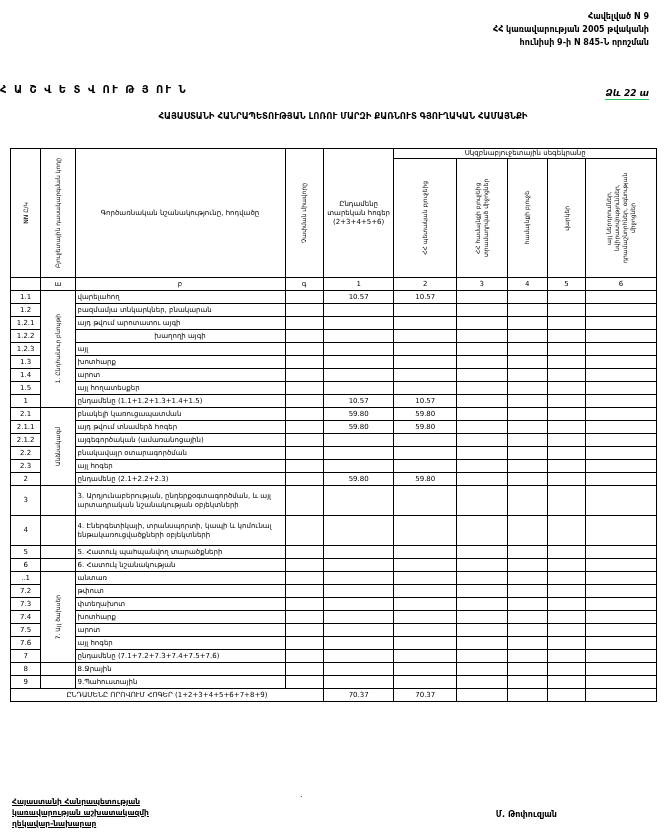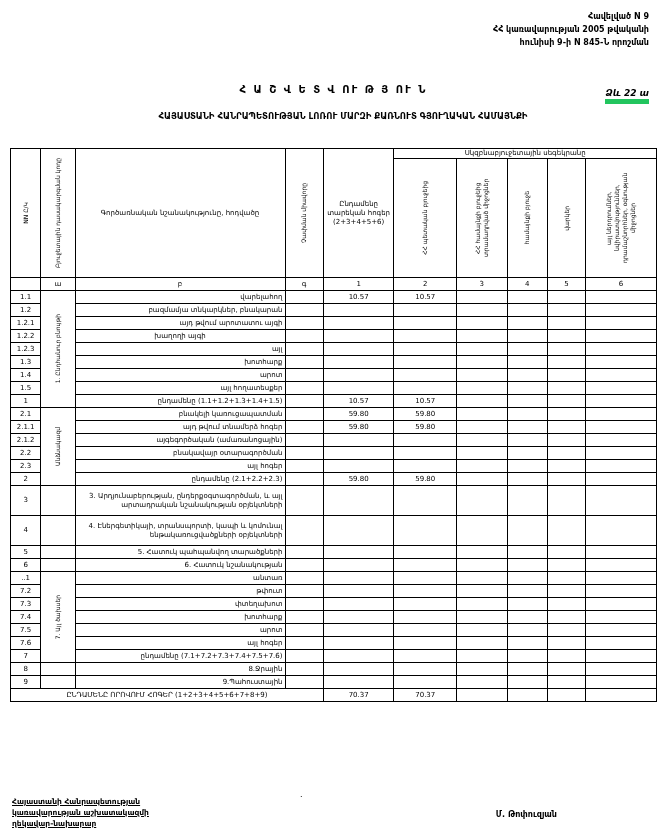--- a/index.html
+++ b/index.html
@@ -14,25 +14,25 @@
   .page{position:relative;width:667px;height:839px;padding:10px;box-sizing:border-box;}
 
   
   .topright{
     position:absolute; right:18px; top:10px;
     text-align:right; font-size:8px; line-height:13px; font-weight:bold;
   }
   .docnum{
     position:absolute; right:18px; top:88px;
     font-size:9px; font-weight:bold; font-style:italic;
-    border-bottom:5px solid #22c55e; padding-bottom:1px;text-align:right;
+    border-bottom:1px solid #22c55e; padding-bottom:1px;text-align:right;
   }
   .title{
     position:absolute; left:0; right:0; top:84px;
-    text-align:center; font-size:10px; font-weight:bold; letter-spacing:2px;
+    font-size:10px; font-weight:bold; letter-spacing:2px;
   }
   .subtitle{
     position:absolute; left:0; right:0; top:110px;
     text-align:center; font-size:8.5px; font-weight:bold; line-height:13px;margin-left:19px;
   }
 
   
   table.main{
     position:absolute; left:10px; top:148px;
     border-collapse:collapse;
@@ -53,21 +53,21 @@
   .vert2{
     writing-mode:vertical-rl;
     transform:rotate(180deg);
     text-align:center;
     display:block;
     font-size:6px;
     line-height:8px;
     max-height:112px;
   }
   .ctr{text-align:center;}
-  .lft{text-align:right;padding-left:3px;margin-left:40px;}
+  .lft{text-align:left;padding-left:3px;margin-left:40px;}
   .rowh{height:13px;}
   .tall{height:30px;}
   .lastrow td{font-weight:bold;font-size:6.5px;}
 
   
   .footer{
     position:absolute; left:12px; bottom:10px;
     font-size:7.5px; font-weight:bold; line-height:11px;text-decoration:underline;
   }
   .signer{

